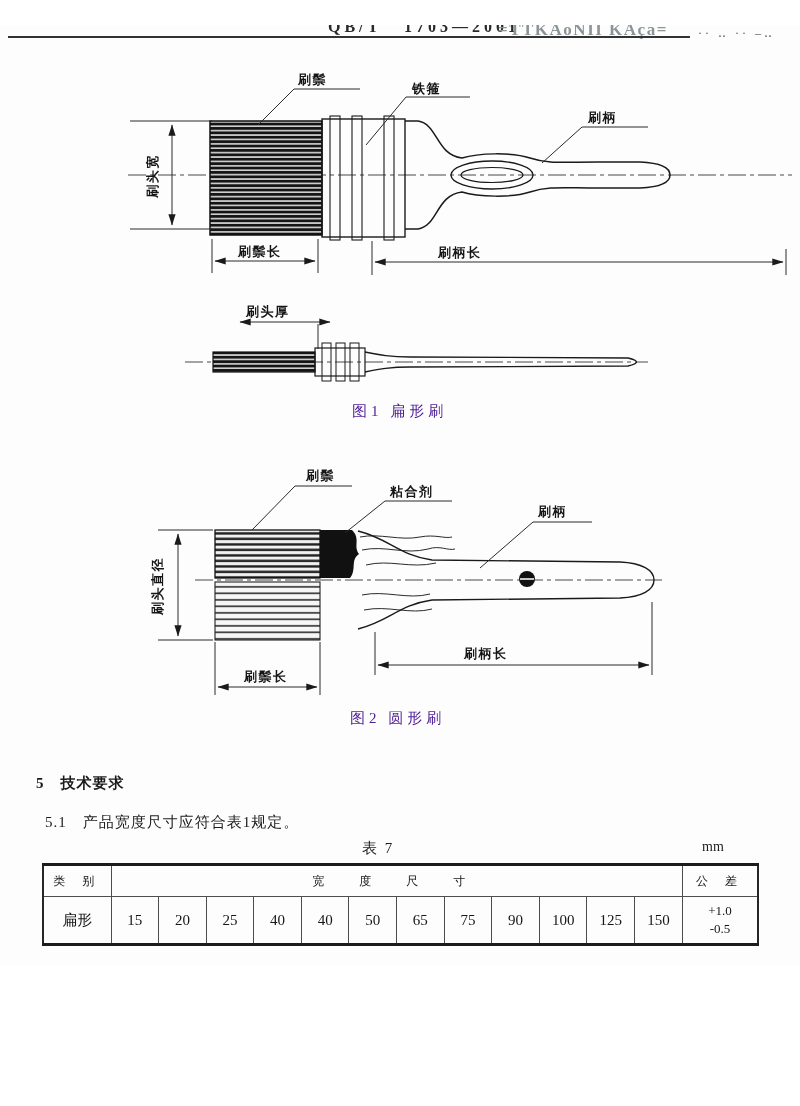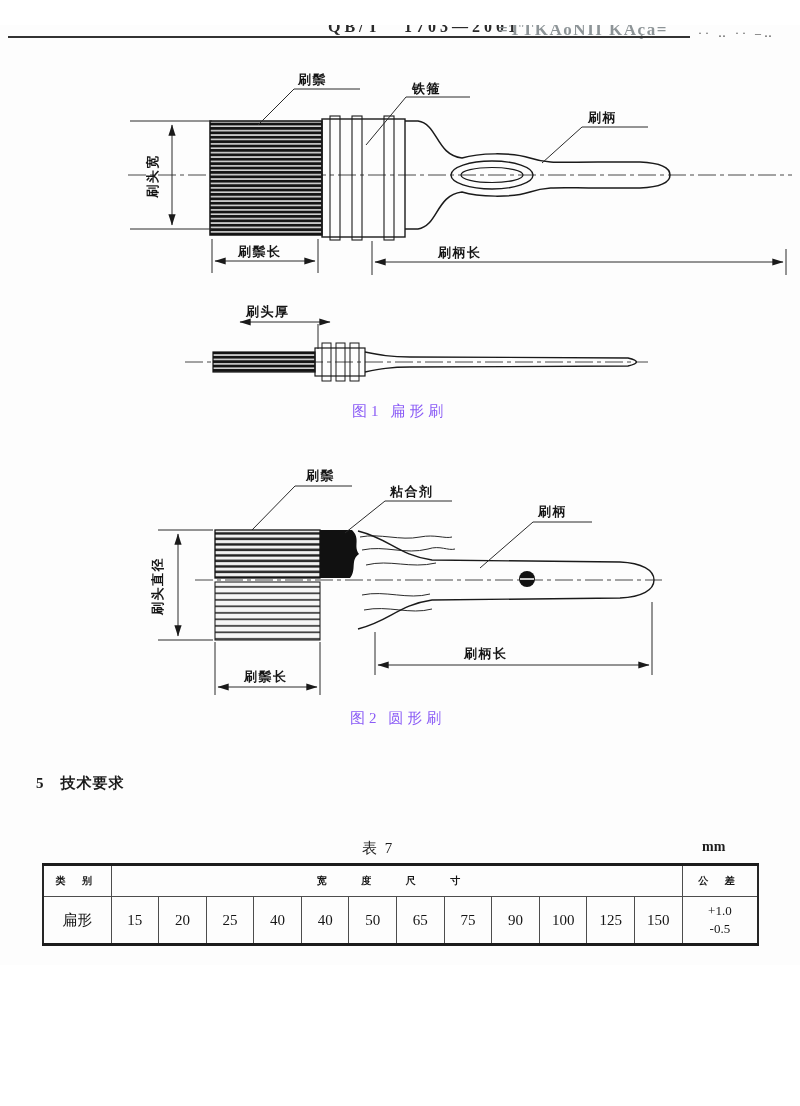--- a/index.html
+++ b/index.html
@@ -11,36 +11,36 @@
   .hdr-wm{top:-5px;left:498px;font-size:17px;font-weight:bold;letter-spacing:1.5px;color:#8d9497;}
   .hdr-rule{top:11px;left:8px;width:682px;height:2px;background:#333;}
   .hdr-dots{top:1px;left:698px;font-size:12px;letter-spacing:3px;color:#555;}
   
   .wm-center{top:118px;left:228px;font-size:84px;font-weight:bold;letter-spacing:3px;
              color:#9aa0a4;opacity:.55;mix-blend-mode:multiply;z-index:5;
              font-family:"Liberation Sans","DejaVu Sans",sans-serif;}
   
   .lbl{font-size:13px;font-weight:600;letter-spacing:1.5px;color:#161616;z-index:3;}
   .lbl-v{transform:rotate(-90deg);transform-origin:center center;text-align:center;}
-  .cap{font-size:15px;letter-spacing:4px;color:#8b5cf6;z-index:3;}
+  .cap{font-size:15px;letter-spacing:4px;color:#4c1d95;z-index:3;}
   .clause{font-size:15px;letter-spacing:1px;color:#1b1b1b;z-index:3;}
   .tbl-cap{font-size:15px;letter-spacing:2px;z-index:3;}
   .tbl-unit{font-size:14px;z-index:3;}
   .pgnum{font-size:15px;color:#8b8b8b;z-index:3;}
   svg.art{position:absolute;top:0;left:0;z-index:1;}
   .ln{stroke:#1a1a1a;fill:none;}
   .cl{stroke:#333;fill:none;stroke-width:.9;stroke-dasharray:18 4 4 4;}
   .thin{stroke:#2a2a2a;stroke-width:1;fill:none;}
   
   #table1{position:absolute;left:42px;top:838px;width:716px;z-index:3;
           border-collapse:collapse;table-layout:fixed;
           border:2px solid #262626;border-top:3px solid #1c1c1c;border-bottom:3px solid #1c1c1c;}
   #table1 td{border:1px solid #4d4d4d;text-align:center;vertical-align:middle;
              font-size:15px;padding:0;color:#161616;}
-  #table1 tr.hd td{height:30px;font-size:10px;font-weight:bold;}
+  #table1 tr.hd td{height:30px;font-size:12px;}
   #table1 tr.dr td{height:46px;}
   .sp-wide{letter-spacing:16px;}
   .sp-med{letter-spacing:7px;}
   .tolcell{font-size:13px !important;line-height:1.35;}
   .c-cat{width:68px;} .c-val{width:47.6px;} .c-tol{width:76px;}
 </style>
 </head>
 <body>
 
 <div id="page">
@@ -168,23 +168,24 @@
 
   <div class="abs lbl" style="top:442px;left:306px;">刷鬃</div>
   <div class="abs lbl" style="top:458px;left:390px;">粘合剂</div>
   <div class="abs lbl" style="top:478px;left:538px;">刷柄</div>
   <div class="abs lbl lbl-v" style="top:552px;left:116px;width:84px;">刷头直径</div>
   <div class="abs lbl" style="top:643px;left:244px;">刷鬃长</div>
   <div class="abs lbl" style="top:620px;left:464px;">刷柄长</div>
   <div class="abs cap" style="top:684px;left:350px;">图2  圆形刷</div>
 
   <div class="abs clause" style="top:749px;left:36px;font-weight:600;">5　技术要求</div>
+  <div class="abs clause" style="top:788px;left:45px;">5.1　产品宽度尺寸应符合表1规定。</div>
 
   <div class="abs tbl-cap" style="top:814px;left:362px;">表 7</div>
-  <div class="abs tbl-unit" style="top:814px;left:702px;font-weight:bold;">mm</div>
+  <div class="abs tbl-unit" style="top:814px;left:702px;">mm</div>
 
   <table id="table1">
     <colgroup>
       <col class="c-cat">
       <col class="c-val">
         <col class="c-val">
         <col class="c-val">
         <col class="c-val">
         <col class="c-val">
         <col class="c-val">

